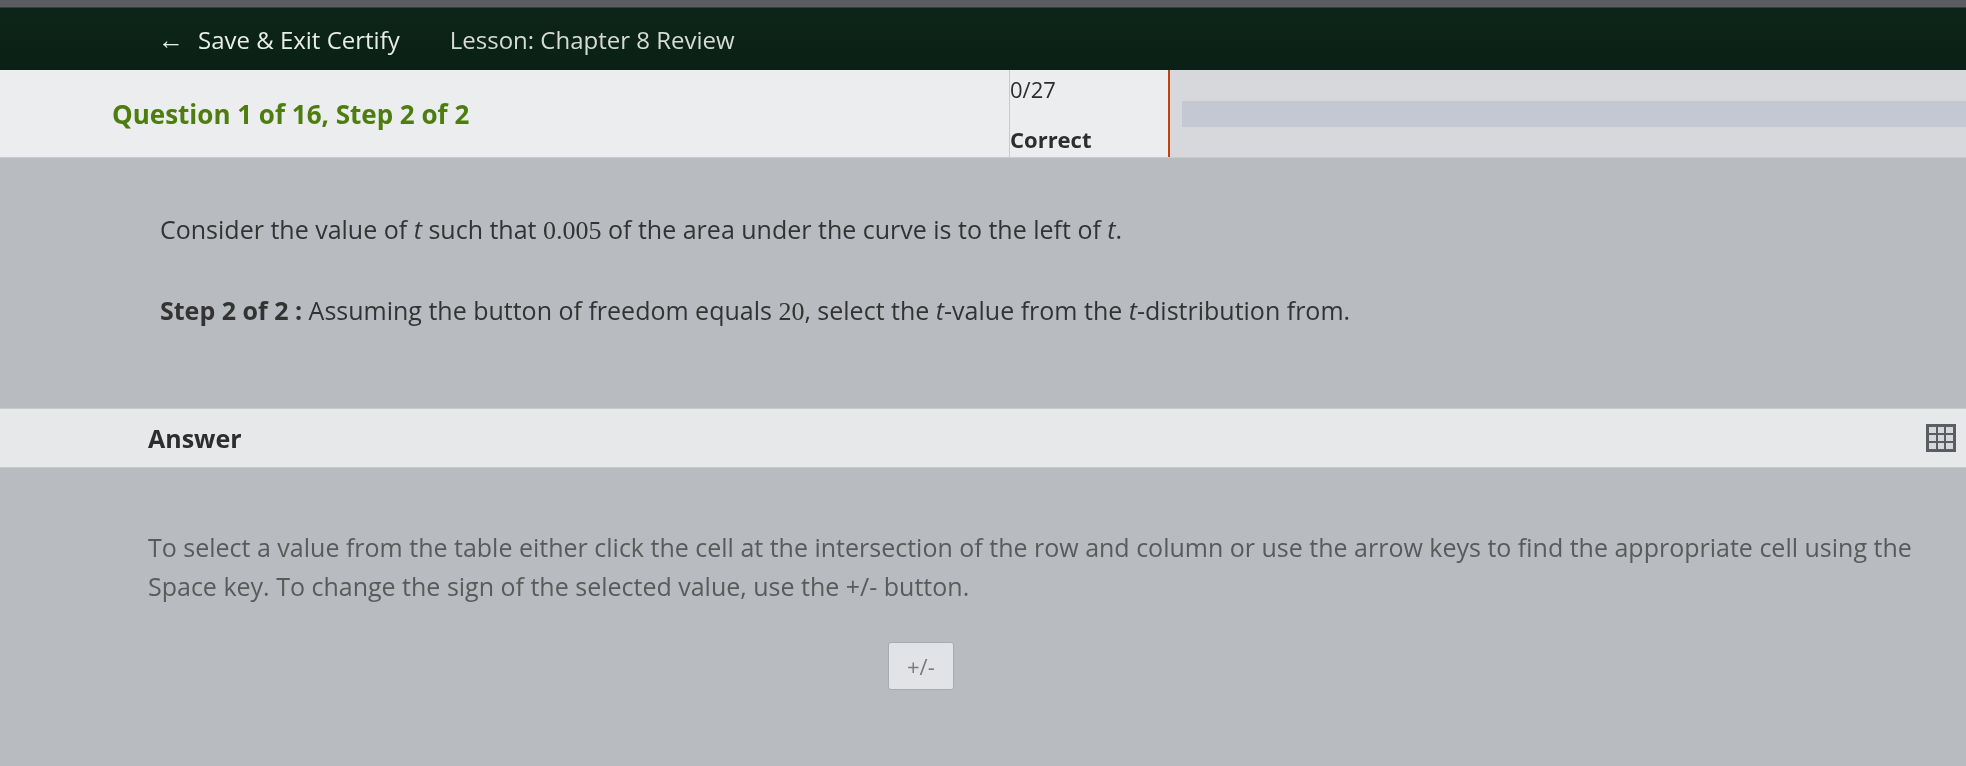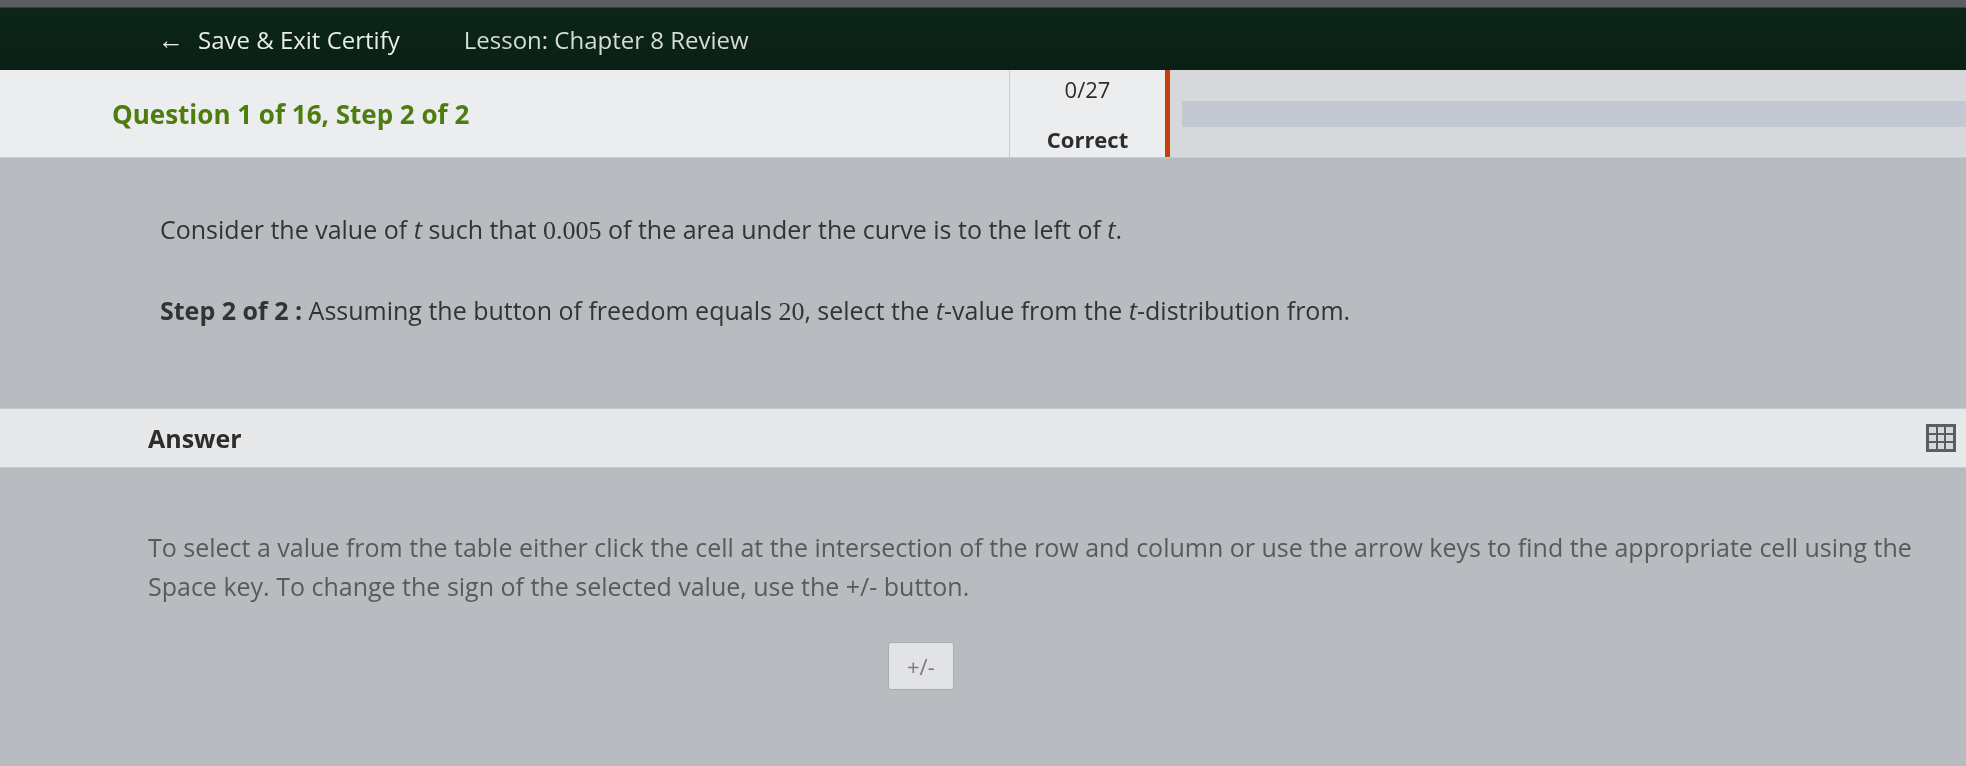--- a/index.html
+++ b/index.html
@@ -29,21 +29,21 @@
   }
   .back-arrow {
     display: inline-block;
     font-size: 26px;
     margin-right: 14px;
     color: #e8ede8;
     line-height: 1;
   }
   .save-exit {
     font-weight: 400;
-    margin-right: 64px;
+    margin-right: 50px;
   }
   .lesson-label {
     font-weight: 400;
     color: #d6dbd6;
   }
   .content-wrap {
     width: 100%;
     padding: 0 0 0 0;
   }
   .question-header {
@@ -63,25 +63,24 @@
     font-weight: 700;
     color: #4d7c0f;
     border-right: 1px solid #c8cace;
     background: #ecedef;
   }
   .q-right {
     flex: 0 0 auto;
     width: 160px;
     display: flex;
     flex-direction: column;
-    align-items: center;
     justify-content: center;
     font-size: 22px;
     color: #2d2d2d;
-    border-right: 5px solid #c2410c;
+    border-right: 2px solid #c2410c;
     background: #ecedef;
   }
   .q-score { font-weight: 400; }
   .q-correct { font-weight: 700; margin-top: 20px; }
   .q-progress {
     flex: 1 1 auto;
     background: #d6d8dc;
     display: flex;
     align-items: center;
     padding: 0 0 0 0;

